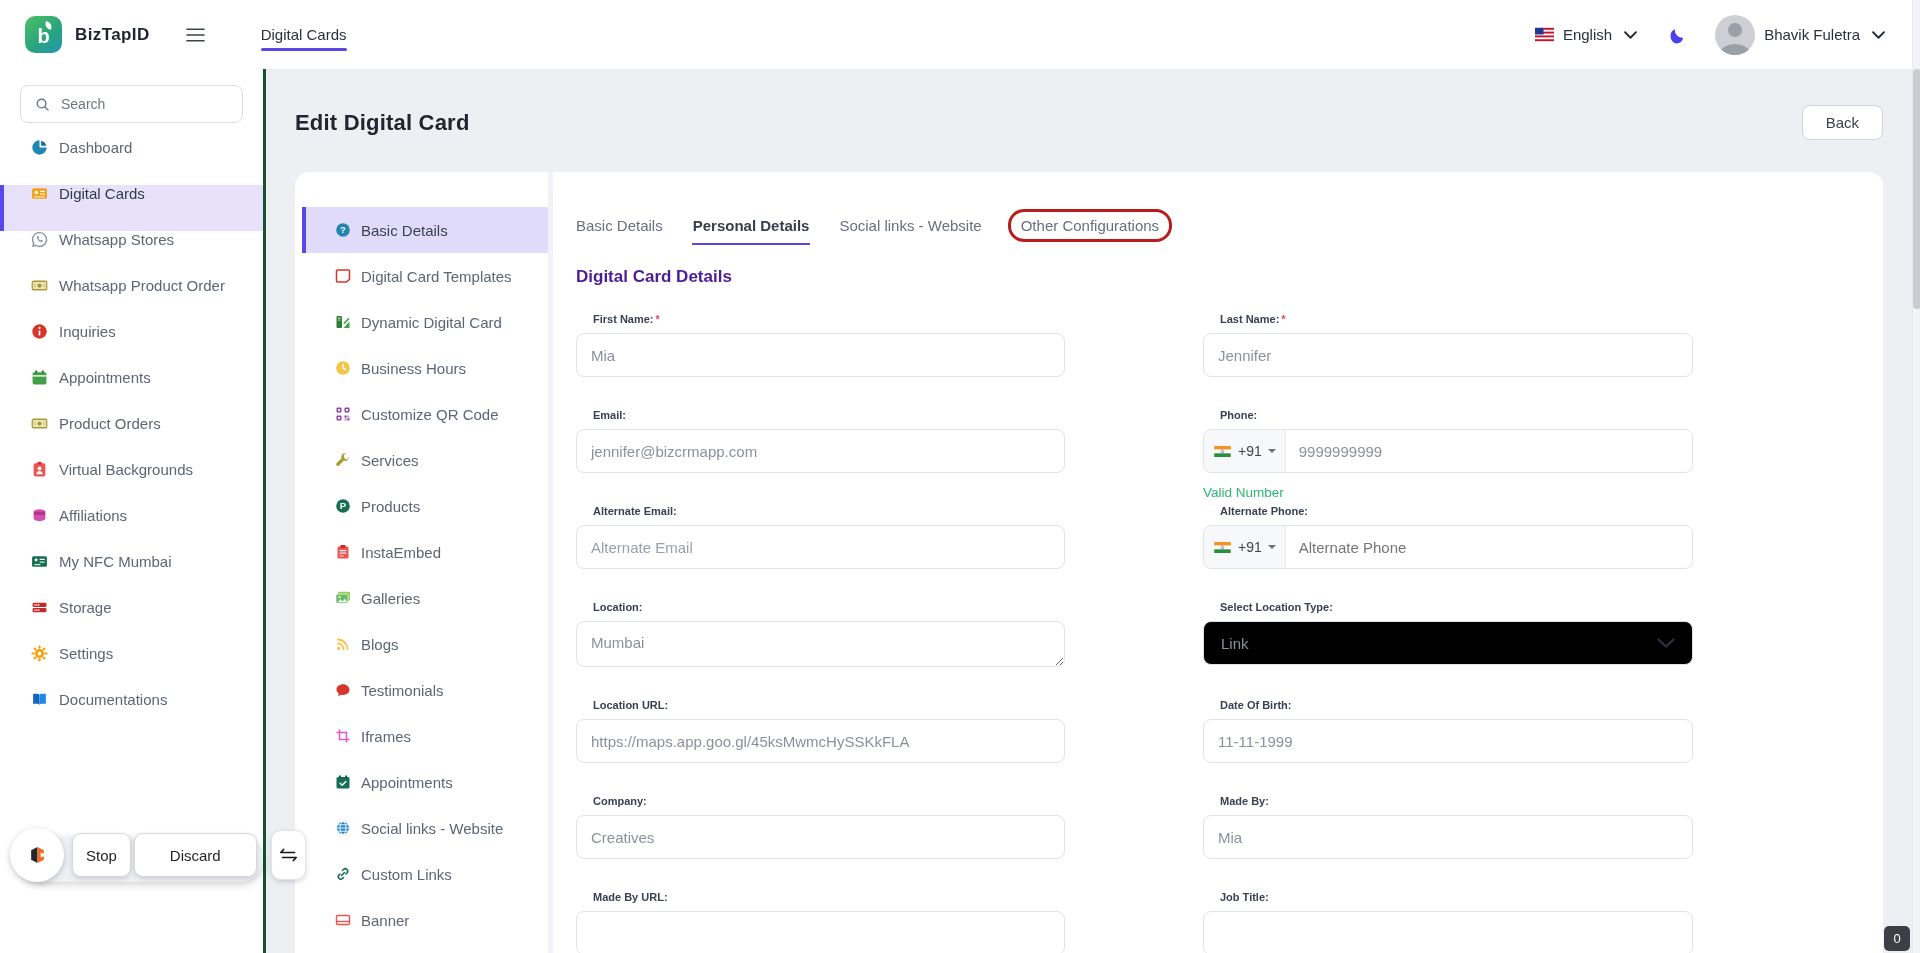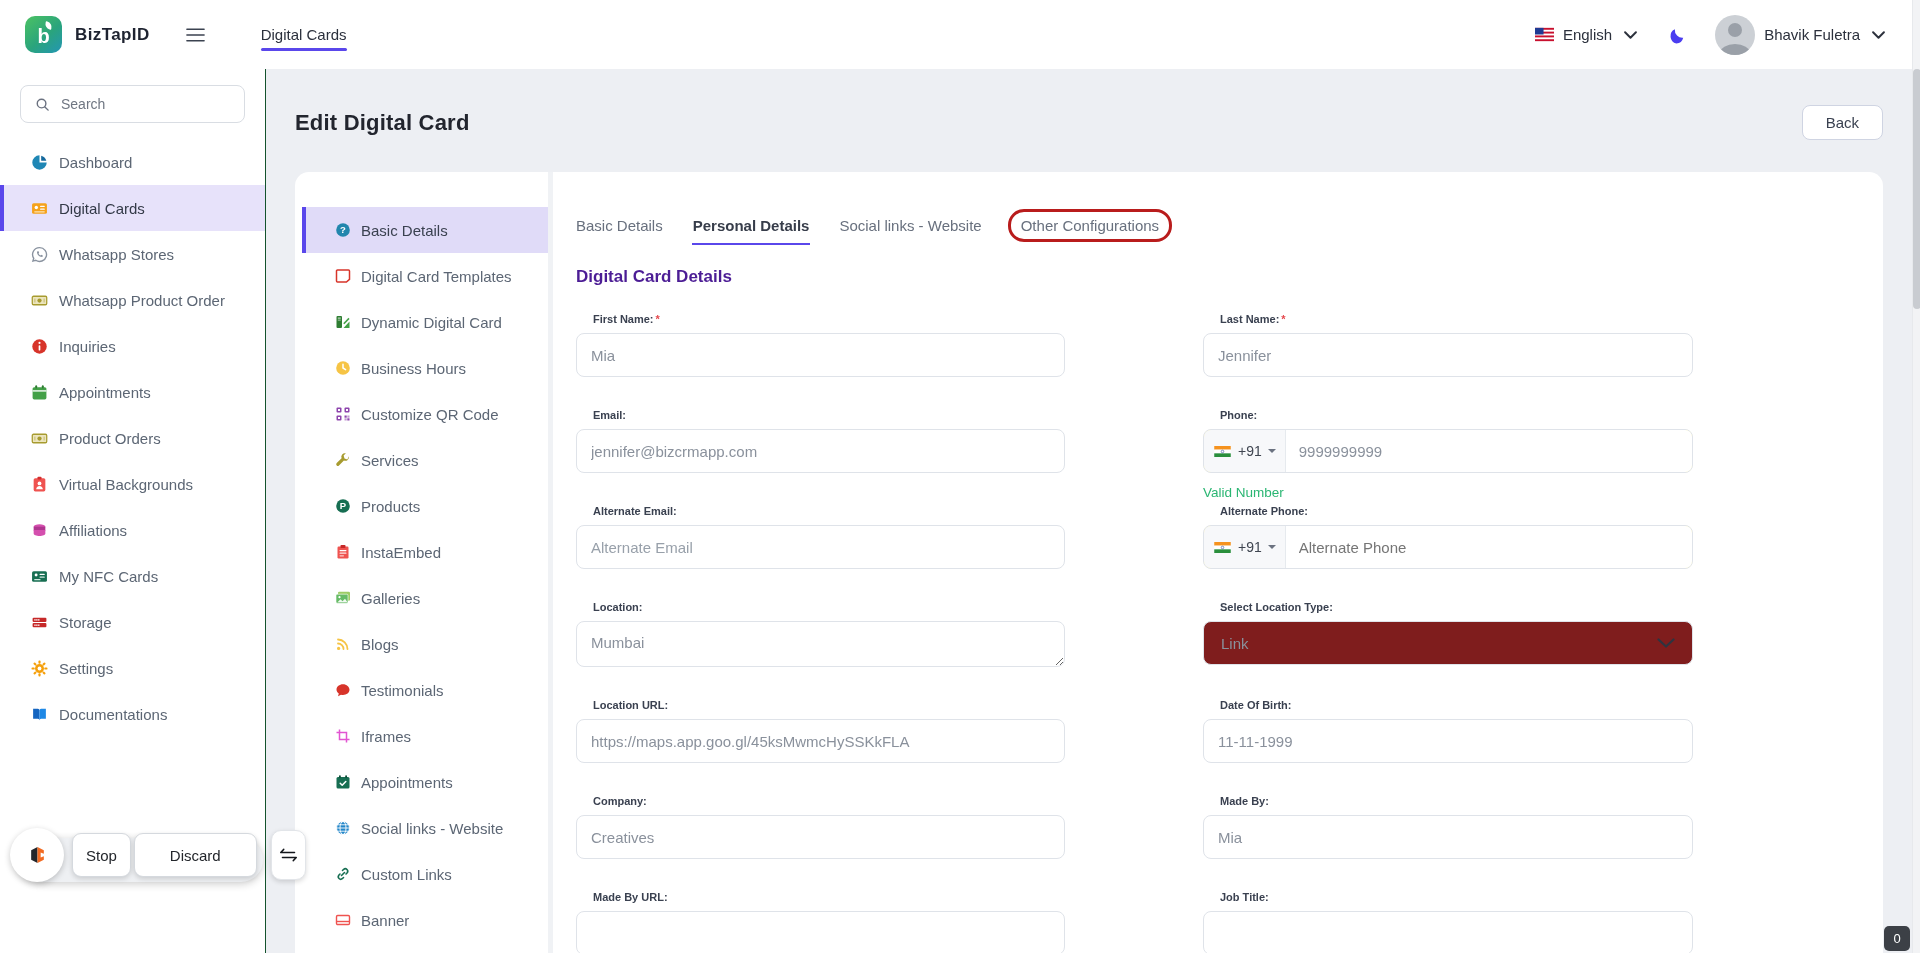--- a/index.html
+++ b/index.html
@@ -18,26 +18,26 @@
   .nav-tab { font-size:15px; color:#2b303c; position:relative; cursor:pointer; }
   .nav-tab.active::after { content:''; position:absolute; left:0; right:0; bottom:-8px; height:3px; border-radius:2px; background:#5a47eb; }
   .header-right { margin-left:auto; display:flex; align-items:center; gap:28px; padding-right:24px; }
   .lang,.user { display:flex; align-items:center; gap:9px; font-size:15px; color:#2b303c; cursor:pointer; }
   .theme { background:none; border:none; cursor:pointer; display:flex; }
   .avatar { width:40px; height:40px; border-radius:50%; background:#ccd0d5; position:relative; overflow:hidden; display:inline-block; }
   .av-head { position:absolute; top:8px; left:50%; transform:translateX(-50%); width:14px; height:14px; border-radius:50%; background:#9aa0a8; }
   .av-body { position:absolute; bottom:-7px; left:50%; transform:translateX(-50%); width:30px; height:18px; border-radius:50% 50% 0 0; background:#9aa0a8; }
 
   
-  .sidebar { position:absolute; top:69px; left:0; width:266px; bottom:0; background:#fff; border-right:1px solid #14532d; z-index:4; }
+  .sidebar { position:absolute; top:69px; left:0; width:266px; bottom:0; background:#fff; border-right:3px solid #14532d; z-index:4; }
   .search-box { margin:16px 20px 10px; height:38px; border:1px solid #d9dde3; border-radius:8px; display:flex; align-items:center; gap:9px; padding:0 12px; }
   .search-box input { border:none; outline:none; background:transparent; font-size:14px; color:#49505a; width:100%; }
   .search-box input::placeholder { color:#6f7682; }
   .side-list { padding-top:6px; }
-  .side-item { display:flex; align-items:center; gap:10px; height:46px; padding-left:30px; font-size:15px; color:#5c6674; position:relative; cursor:pointer; }
+  .side-item { display:flex; align-items:flex-start; gap:10px; height:46px; padding-left:30px; font-size:15px; color:#5c6674; position:relative; cursor:pointer; }
   .side-item.active { background:#e7e2fa; color:#333947; }
   .side-item.active::before { content:''; position:absolute; left:0; top:0; bottom:0; width:4px; background:#5a47eb; }
   .ic { display:inline-flex; width:19px; justify-content:center; align-items:center; flex:none; }
 
   
   main { position:absolute; left:266px; top:69px; right:8px; bottom:0; padding:36px 29px 0; overflow:hidden; }
   .page-head { display:flex; align-items:center; justify-content:space-between; }
   h1 { font-size:22px; font-weight:700; color:#22252e; letter-spacing:.2px; }
   .back-btn { background:#fff; border:1px solid #cfd4e2; border-radius:8px; padding:8px 23px; font-size:15px; color:#3a4150; cursor:pointer; }
 
@@ -56,21 +56,21 @@
   .tab.annotated { border:3px solid #b91c1c; border-radius:16px; padding:5px 10px; margin:-5px -4px; }
 
   .section-heading { font-size:17px; font-weight:700; color:#4c1d95; margin-top:30px; }
   .form-grid { margin-top:26px; display:grid; grid-template-columns:489px 490px; column-gap:138px; row-gap:32px; }
   .f-cell { position:relative; }
   .f-label { font-size:11px; font-weight:700; color:#3a4150; margin-bottom:8px;margin-left:17px; }
   .req { color:#e5484d; margin-left:2px; }
   .f-input { width:100%; height:44px; border:1px solid #dfe3e9; border-radius:8px; padding:0 14px; font-size:15px; color:#8a919c; outline:none; background:#fff; display:block; }
   .f-input::placeholder { color:#98a0aa; }
   .f-textarea { height:46px; padding-top:12px; resize:both; font-size:15px; color:#8a919c; }
-  .f-select { height:44px; border:1px solid #dfe3e9; border-radius:8px; display:flex; align-items:center; justify-content:space-between; padding:0 17px; font-size:15px; color:#8a919c; cursor:pointer; background:#7f1d1d; }
+  .f-select { height:44px; border:1px solid #dfe3e9; border-radius:8px; display:flex; align-items:center; justify-content:space-between; padding:0 17px; font-size:15px; color:#8a919c; cursor:pointer; background:#000000; }
   .f-phone { display:flex; height:44px; border:1px solid #dfe3e9; border-radius:8px; overflow:hidden; background:#fef9c3; }
   .ph-prefix { display:flex; align-items:center; gap:6px; padding:0 9px; background:#f7f8fa; border-right:1px solid #e6eaee; cursor:pointer; flex:none; }
   .ph-code { font-size:14px; color:#3f4550; }
   .caret { width:0; height:0; border-left:4px solid transparent; border-right:4px solid transparent; border-top:4.5px solid #6b7280; }
   .f-phone input { border:none; flex:1; padding:0 13px; font-size:15px; color:#8a919c; outline:none; }
   .f-helper { position:absolute; left:0; top:76px; font-size:13.5px; color:#2bb673; }
 
   
   .recorder { position:absolute; left:10px; top:828px; z-index:50; display:flex; align-items:center; }
   .rec-pill { position:absolute; left:10px; top:10px; width:243px; height:44px; background:#eef0f3; border-radius:24px; box-shadow:0 2px 8px rgba(0,0,0,.2); }
@@ -256,21 +256,21 @@
       <a class="side-item">
         <span class="ic">
           <svg viewBox="0 0 16 16" width="17" height="17">
             <rect x="1" y="3" width="14" height="10" rx="1.5" fill="#176e52"></rect>
             <circle cx="4.8" cy="6.5" r="1.4" fill="#fff"></circle>
             <rect x="8" y="5.5" width="5" height="1.2" rx="0.6" fill="#fff"></rect>
             <rect x="8" y="8" width="5" height="1.2" rx="0.6" fill="#cfe8df"></rect>
             <rect x="3" y="10.4" width="6" height="1.1" rx="0.55" fill="#cfe8df"></rect>
           </svg>
         </span>
-        <span>My NFC Cards</span>
+        <span>My NFC Mumbai</span>
       </a>
       <a class="side-item">
         <span class="ic">
           <svg viewBox="0 0 16 16" width="17" height="17">
             <rect x="1.5" y="3.5" width="13" height="4" rx="1" fill="#c62828"></rect>
             <rect x="1.5" y="8.5" width="13" height="4" rx="1" fill="#c62828"></rect>
             <g fill="#fff">
               <rect x="3.2" y="4.8" width="1.1" height="1.5"></rect>
               <rect x="5" y="4.8" width="1.1" height="1.5"></rect>
               <rect x="6.8" y="4.8" width="1.1" height="1.5"></rect>

